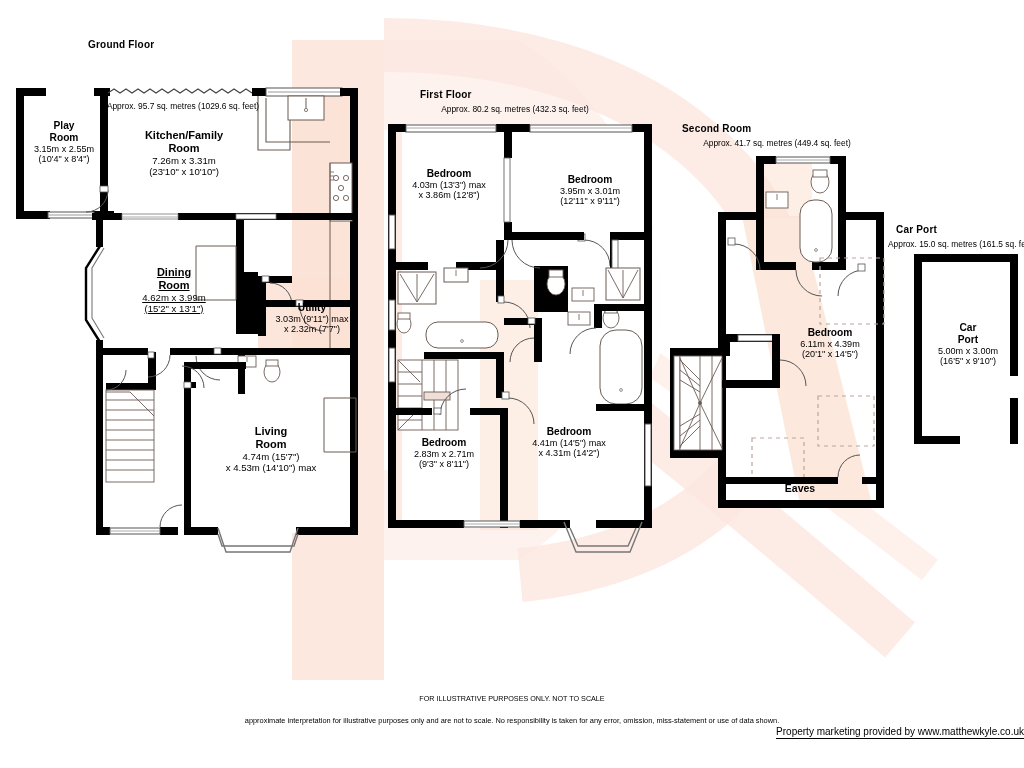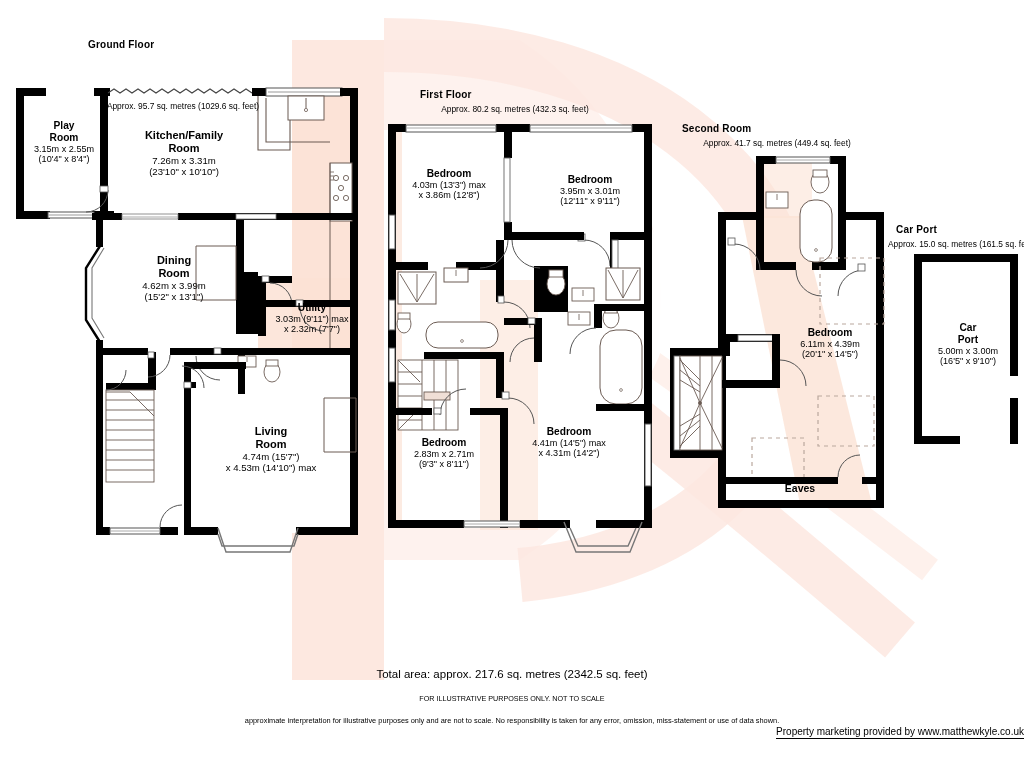--- a/index.html
+++ b/index.html
@@ -469,21 +469,21 @@
     <span class="rdim">(10'4" x 8'4")</span>
   </div>
 
   <div class="room" style="left:104px; top:129px; width:160px;">
     <span class="rname">Kitchen/Family</span>
     <span class="rname">Room</span>
     <span class="rdim">7.26m x 3.31m</span>
     <span class="rdim">(23'10" x 10'10")</span>
   </div>
 
-  <div class="room" style="left:110px; top:254px; width:128px;">
+  <div class="room" style="left:110px; top:266px; width:128px;text-decoration:underline;">
     <span class="rname">Dining</span>
     <span class="rname">Room</span>
     <span class="rdim">4.62m x 3.99m</span>
     <span class="rdim">(15'2" x 13'1")</span>
   </div>
 
   <div class="room small" style="left:258px; top:302px; width:108px;">
     <span class="rname">Utility</span>
     <span class="rdim">3.03m (9'11") max</span>
     <span class="rdim">x 2.32m (7'7")</span>
@@ -537,20 +537,19 @@
   <div class="floor-title" style="left:896px; top:224px; width:128px;">Car Port</div>
   <div class="floor-sub" style="left:888px; top:240px; width:140px;">Approx. 15.0 sq. metres (161.5 sq. feet)</div>
 
   <div class="room small" style="left:906px; top:322px; width:124px;">
     <span class="rname">Car</span>
     <span class="rname">Port</span>
     <span class="rdim">5.00m x 3.00m</span>
     <span class="rdim">(16'5" x 9'10")</span>
   </div>
 
-  <div class="total-area" style="top:668px;">Total area: approx. 217.6 sq. metres (2342.5 sq. feet)</div>
   <div class="disclaimer-head" style="top:694px;">FOR ILLUSTRATIVE PURPOSES ONLY. NOT TO SCALE</div>
   <div class="disclaimer-line" style="top:716px;">approximate interpretation for illustrative purposes only and are not to scale. No responsibility is taken for any error, omission, miss-statement or use of data shown.</div>
   <div class="marketing" style="top:726px;">
     <span>Property marketing provided by www.matthewkyle.co.uk</span>
   </div>
 
 </div>
 
 </body></html>

